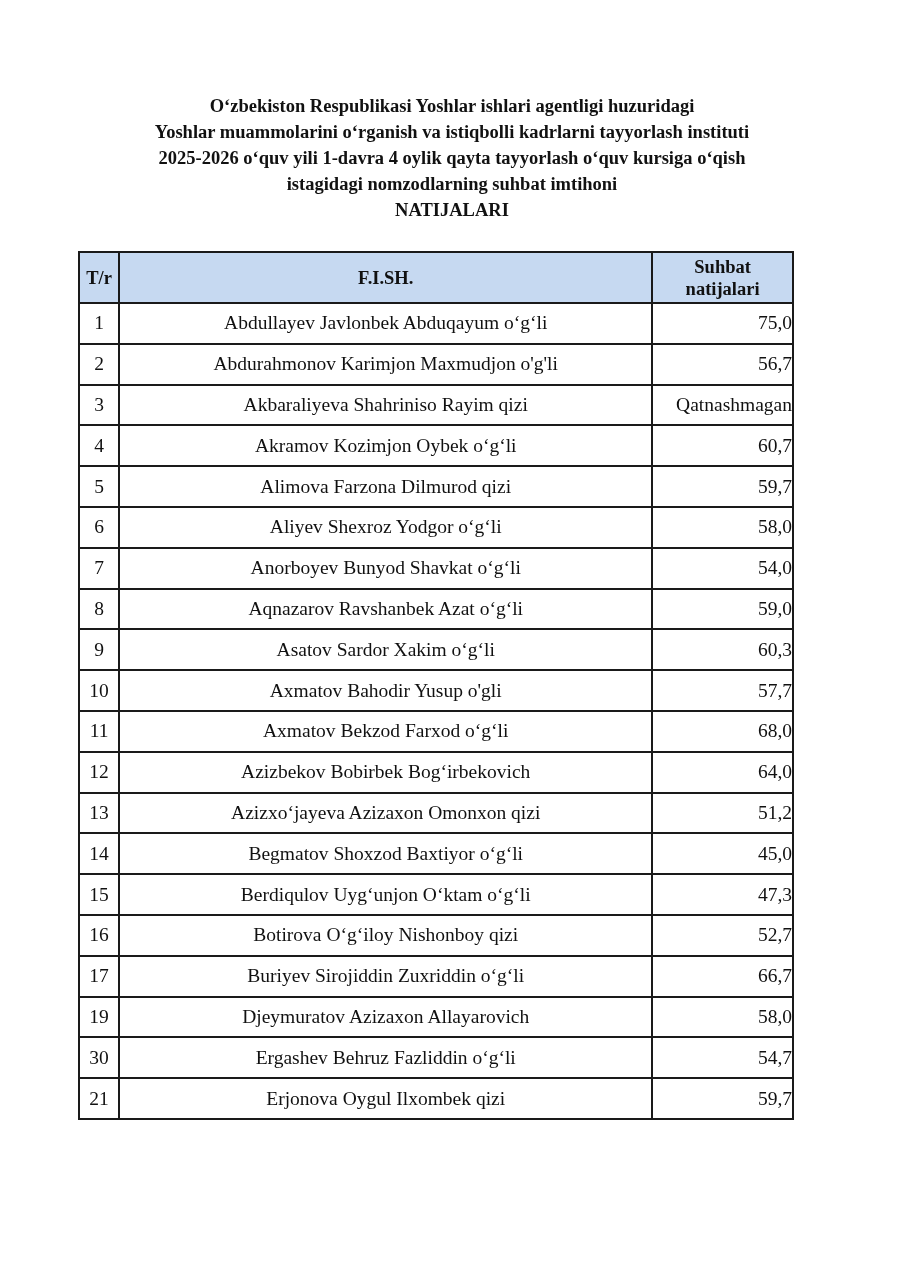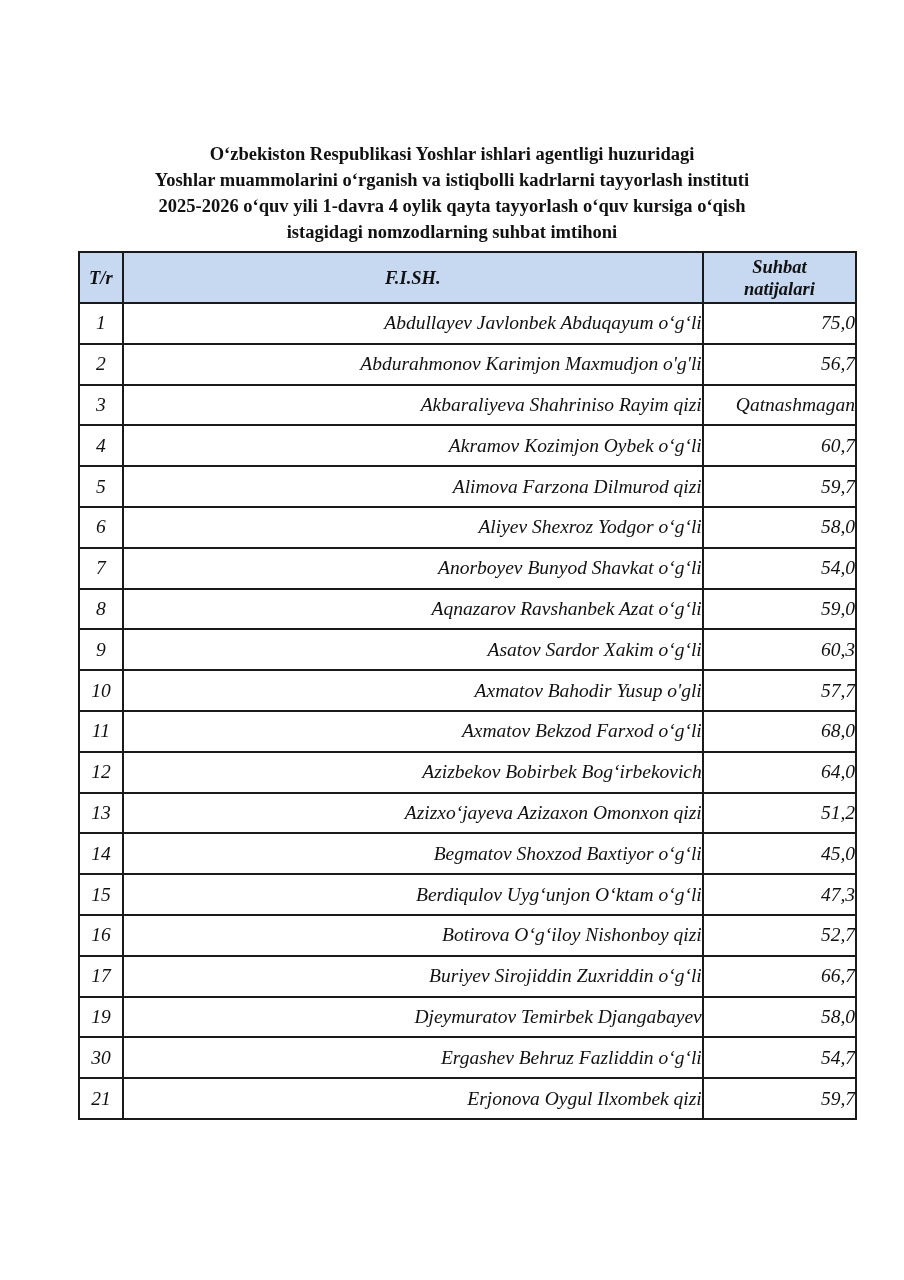--- a/index.html
+++ b/index.html
@@ -17,35 +17,33 @@
     }
     .doc-header {
       position: absolute;
       top: 93px;
       left: 0;
       width: 904px;
       text-align: center;
       font-weight: bold;
       font-size: 18.5px;
       line-height: 26px;
-      margin-top: 48px;
     }
     .doc-header .line {
       display: block;
       white-space: nowrap;
     }
     .results-table {
       position: absolute;
       top: 251px;
       left: 78px;
-      width: 779px;
+      width: 716px;
       border-collapse: collapse;
       table-layout: fixed;
       font-size: 19.5px;
-      font-style: italic;
     }
     .results-table th,
     .results-table td {
       border: 2px solid #1a1a1a;
       padding: 0;
       overflow: hidden;
       white-space: nowrap;
     }
     .results-table thead th {
       background: #c6d9f1;
@@ -58,21 +56,21 @@
     .results-table tbody td {
       height: 38.8px;
     }
     .col-num { width: 40px; }
     .col-name { width: 530px; }
     .col-score { width: 140px; }
     td.num-cell {
       text-align: center;
     }
     td.name-cell {
-      text-align: right;
+      text-align: center;
       padding-left: 0;
     }
     td.score-cell {
       text-align: right;
     }
   </style>
 </head>
 <body>
 
 <div class="doc-header">
@@ -180,21 +178,21 @@
         <td class="name-cell">Botirova O‘g‘iloy Nishonboy qizi</td>
         <td class="score-cell">52,7</td>
       </tr>
       <tr>
         <td class="num-cell">17</td>
         <td class="name-cell">Buriyev Sirojiddin Zuxriddin o‘g‘li</td>
         <td class="score-cell">66,7</td>
       </tr>
       <tr>
         <td class="num-cell">19</td>
-        <td class="name-cell">Djeymuratov Temirbek Djangabayev</td>
+        <td class="name-cell">Djeymuratov Azizaxon Allayarovich</td>
         <td class="score-cell">58,0</td>
       </tr>
       <tr>
         <td class="num-cell">30</td>
         <td class="name-cell">Ergashev Behruz Fazliddin o‘g‘li</td>
         <td class="score-cell">54,7</td>
       </tr>
       <tr>
         <td class="num-cell">21</td>
         <td class="name-cell">Erjonova Oygul Ilxombek qizi</td>

